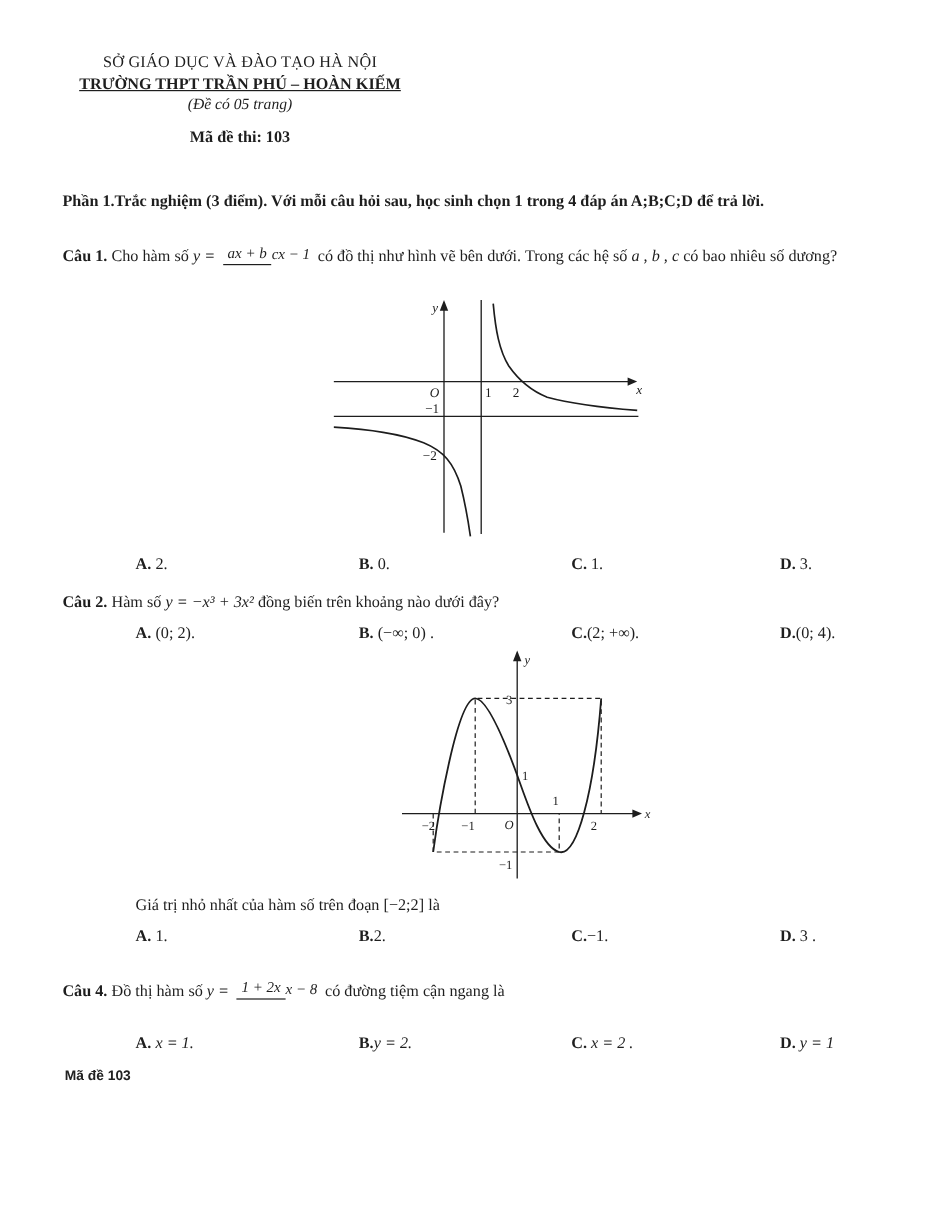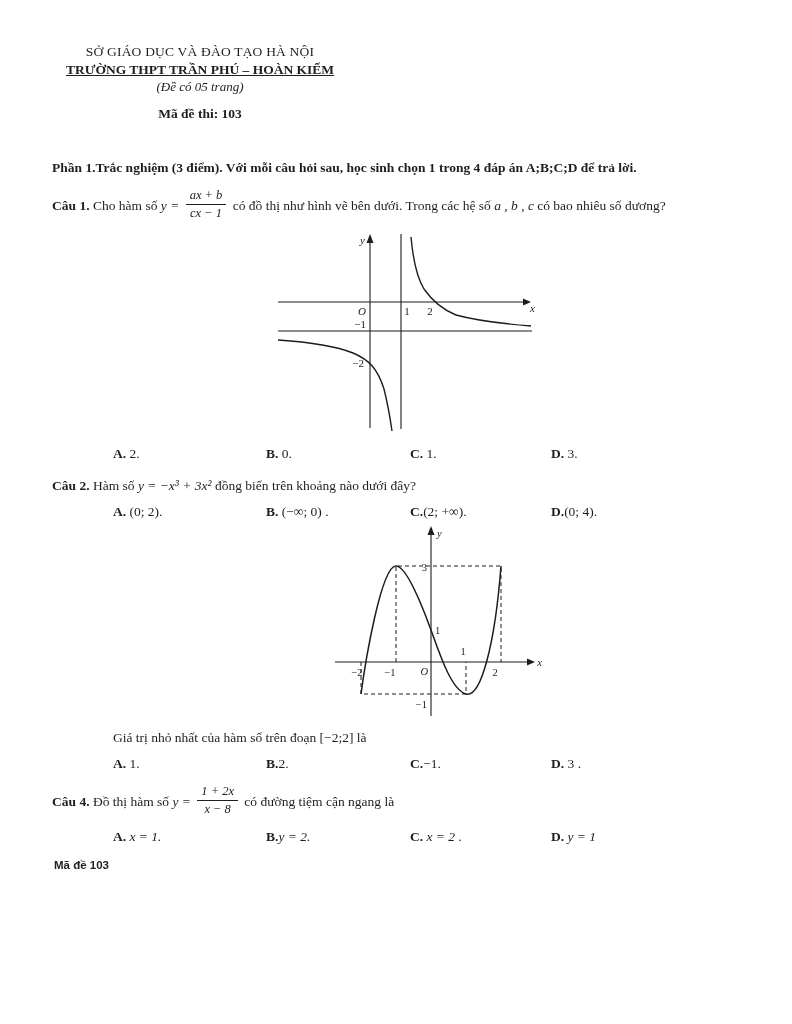--- a/index.html
+++ b/index.html
@@ -23,30 +23,30 @@
   .hr3 { font-size:13.5px; font-weight:bold; margin-top:2px; }
   .hr4 { font-size:12.5px; font-style:italic; margin-top:3px; white-space:nowrap; }
 
   
   .intro { margin:38px 0 0 0; font-weight:bold; font-size:13.5px; }
   .stem  { margin:16px 0 0 0; font-size:13.5px; }
   .stem.tall { margin-top:14px; }
   .qlabel { font-weight:bold; }
   .mi { font-style:italic; }
   .frac {
-    display:inline-flex; flex-direction:column; text-align:center;
+    display:inline-flex; flex-direction:row; text-align:center;
     vertical-align:middle; font-style:italic; font-size:12.5px;
-    line-height:1.2; margin:0 3px; position:relative; top:-2px;
+    line-height:1.2; margin:16px 3px; position:relative; top:-2px;
   }
   .frac .num { border-bottom:1.2px solid #1e1e1e; padding:0 4px 1px 4px; }
   .frac .den { padding-top:1px; }
 
   .ans-row {
     display:grid; grid-template-columns:153px 144px 141px auto;
-    margin:10px 0 0 61px; font-size:13.5px;
+    margin:10px 0 0 61px; font-size:13.5px;gap:33px;
   }
   .al { font-weight:bold; }
   .sub { margin:10px 0 0 61px; font-size:13.5px; }
 
   
   .fig { line-height:0; }
   .fig1 { margin:8px 0 0 226px; }
   .fig2 { margin:4px 0 0 281px; }
   svg text { font-family:"Liberation Serif","DejaVu Serif",serif; }
 

